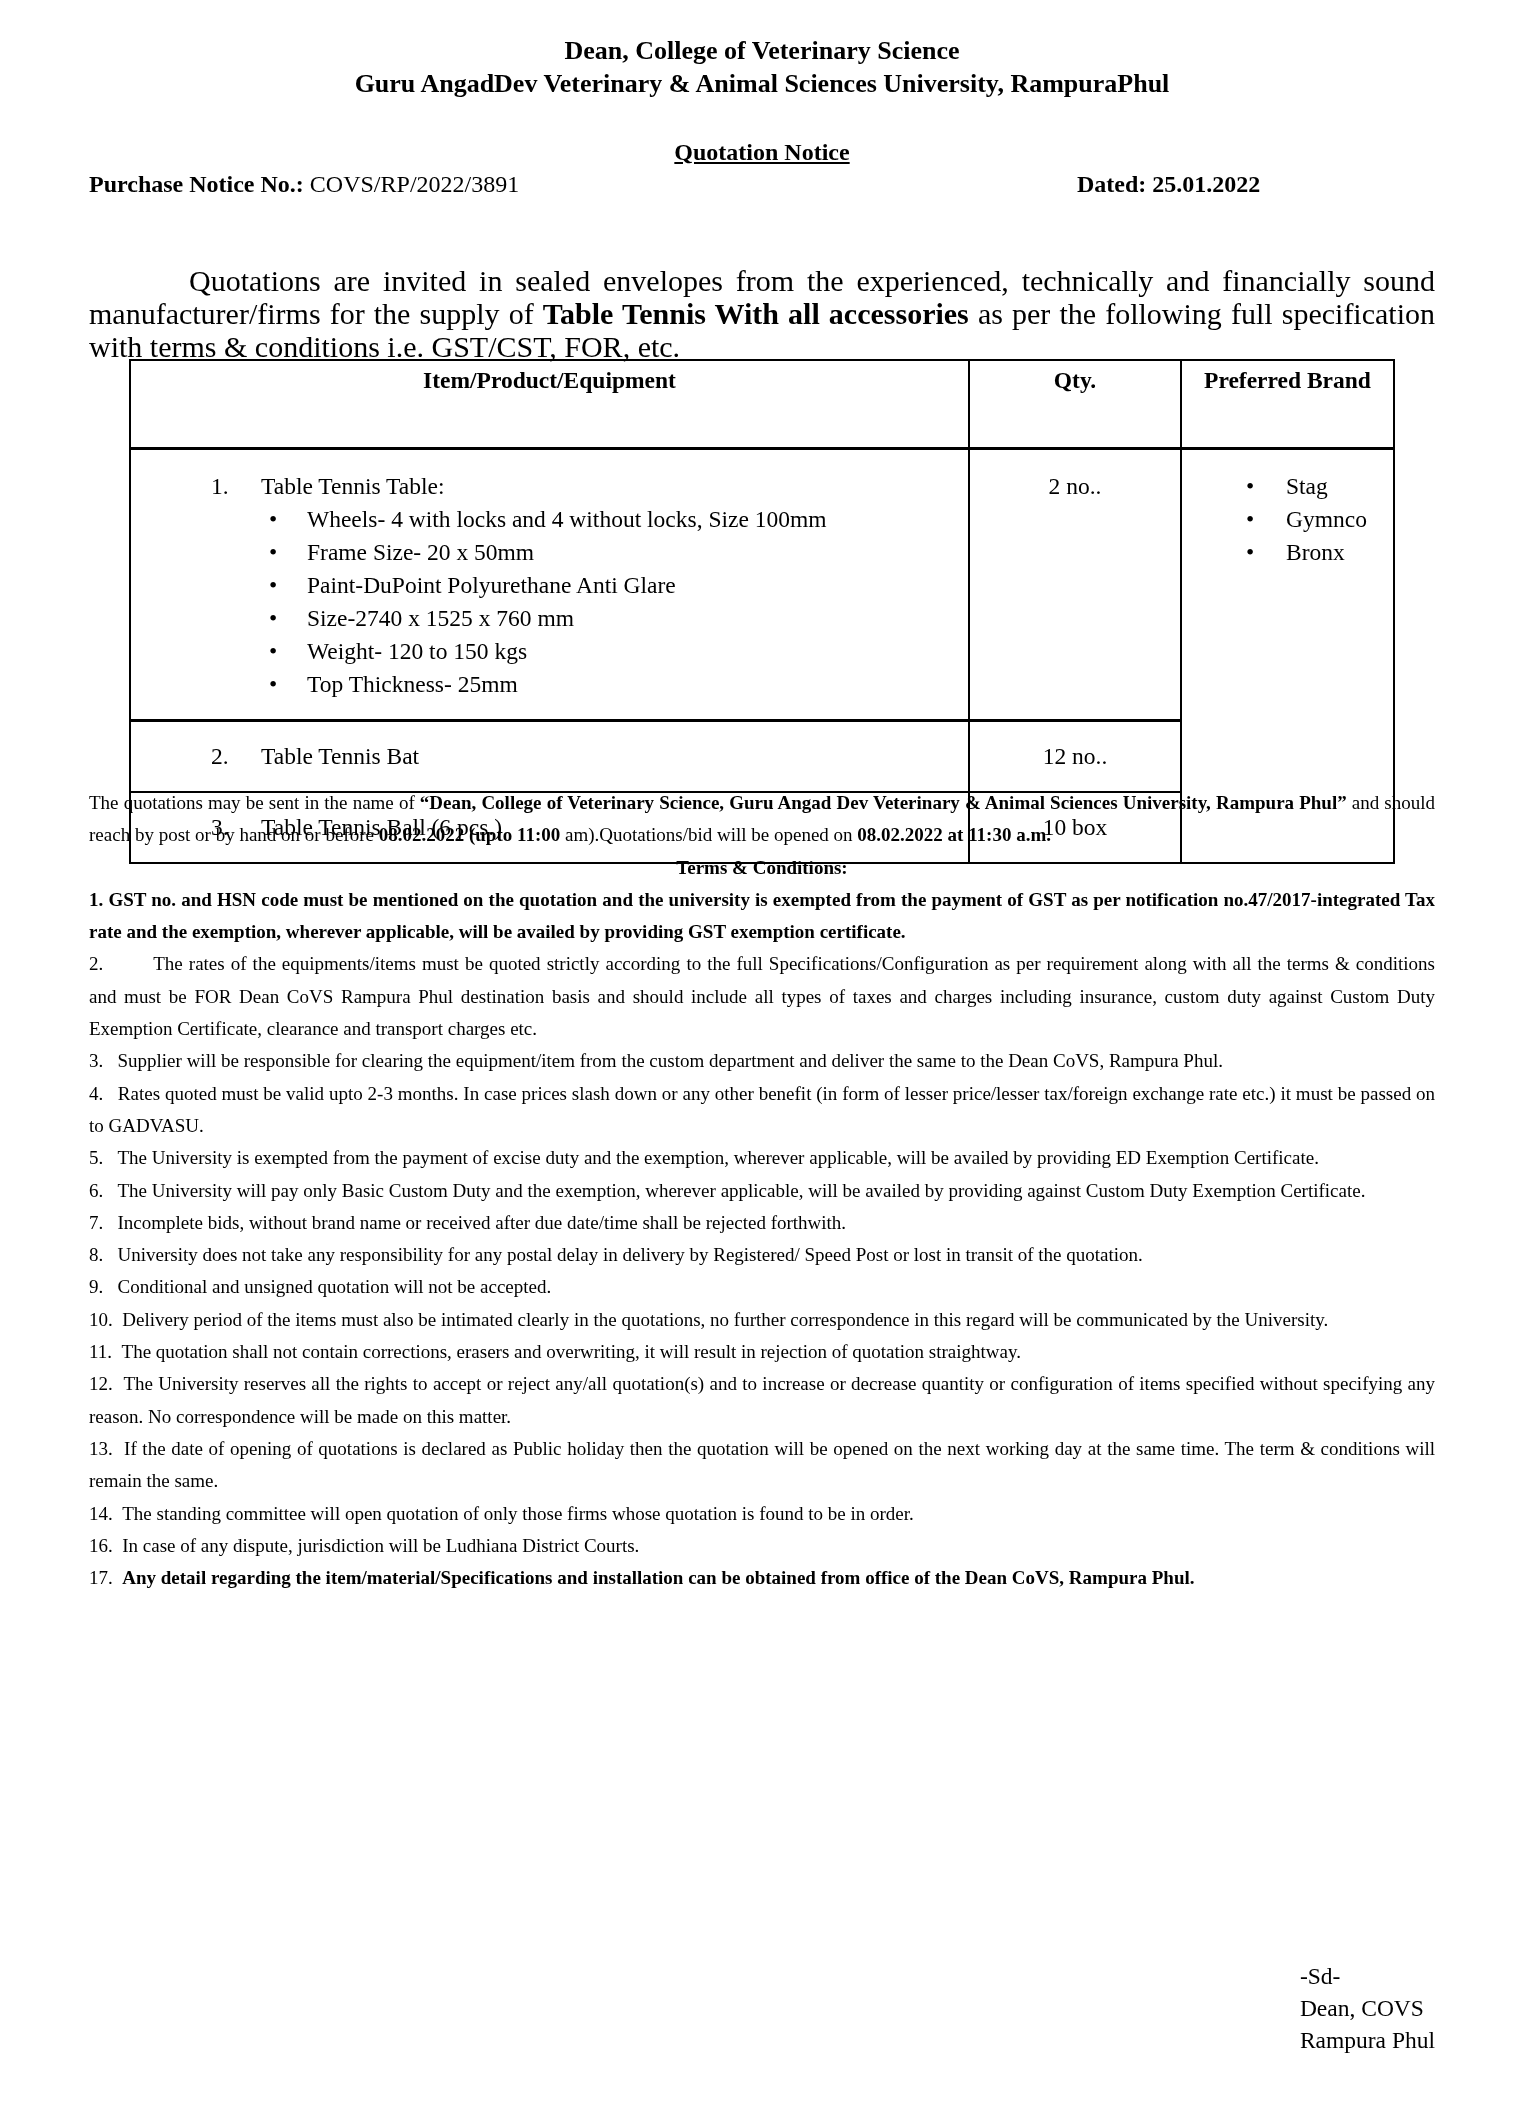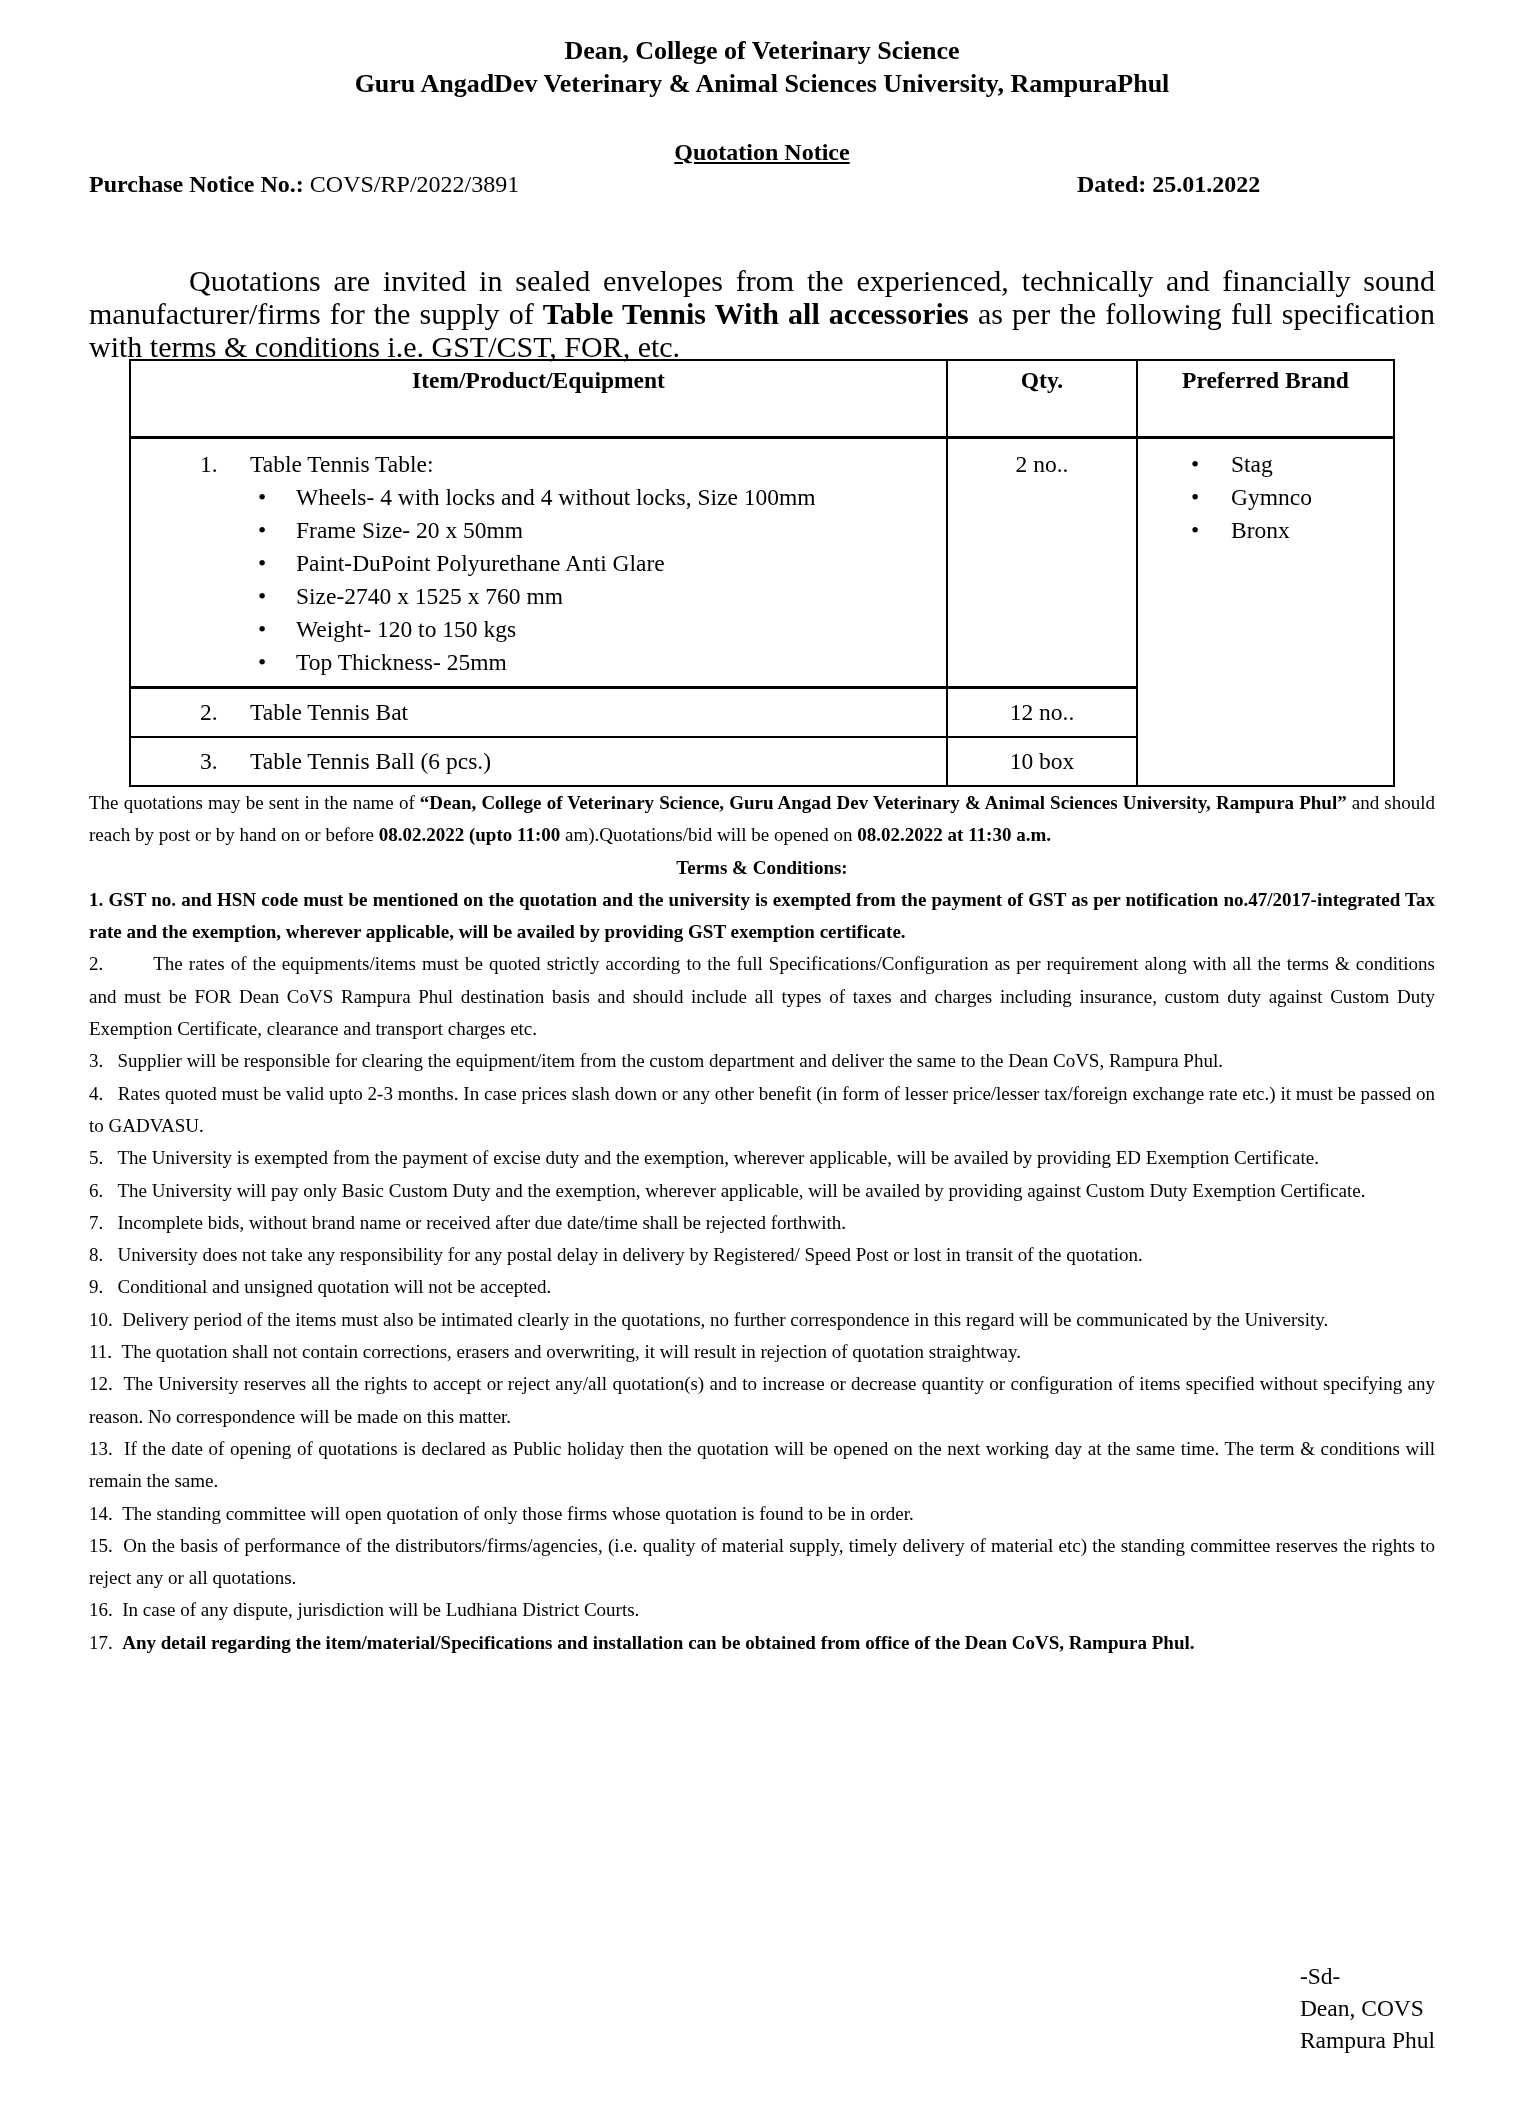--- a/index.html
+++ b/index.html
@@ -17,21 +17,21 @@
   .pnrow { position: absolute; top: 171px; left: 0; width: 1346px; font-size: 24px; }
   .pnrow .lbl { font-weight: bold; }
   .pnrow .date { position: absolute; left: 988px; top: 0; font-weight: bold; }
   .intro { position: absolute; top: 234px; left: 0; width: 1346px; text-align: justify; line-height: 33px; font-size: 30px; text-indent: 100px; }
   .intro b { font-weight: bold; }
 
   table.spec {
     position: absolute; top: 359px; left: 40px; width: 1266px;
     border-collapse: collapse; font-size: 23.5px;
   }
-  table.spec td, table.spec th { border: 2px solid #000; vertical-align: top; padding: 7px; }
+  table.spec td, table.spec th { border: 2px solid #000; vertical-align: top; padding: 18px; }
   table.spec th { font-weight: bold; height: 62px; text-align: center; padding-top: 6px; }
   table.spec tr.head th { border-bottom: 3px solid #000; }
   .c1 { width: 801px; }
   .c2 { width: 174px; text-align: center; }
   .c3 { }
   .itemrow { display: flex; line-height: 33px; padding-left: 62px; padding-top: 2px; }
   .itemrow .num { width: 50px; }
   ul.specs { list-style: none; margin: 0; padding: 0 0 0 158px; padding-right: 14px; }
   ul.specs li { position: relative; line-height: 33px; text-align: justify; }
   ul.specs li .bul { position: absolute; left: -38px; }
@@ -136,21 +136,20 @@
     <p class="term"><span>5.</span>&nbsp;&nbsp;&nbsp;<span>The University is exempted from the payment of excise duty and the exemption, wherever applicable, will be availed by providing ED Exemption Certificate.</span></p>
     <p class="term"><span>6.</span>&nbsp;&nbsp;&nbsp;<span>The University will pay only Basic Custom Duty and the exemption, wherever applicable, will be availed by providing against Custom Duty Exemption Certificate.</span></p>
     <p class="term"><span>7.</span>&nbsp;&nbsp;&nbsp;<span>Incomplete bids, without brand name or received after due date/time shall be rejected forthwith.</span></p>
     <p class="term"><span>8.</span>&nbsp;&nbsp;&nbsp;<span>University does not take any responsibility for any postal delay in delivery by Registered/ Speed Post or lost in transit of the quotation.</span></p>
     <p class="term"><span>9.</span>&nbsp;&nbsp;&nbsp;<span>Conditional and unsigned quotation will not be accepted.</span></p>
     <p class="term"><span>10.</span>&nbsp;&nbsp;<span>Delivery period of the items must also be intimated clearly in the quotations, no further correspondence in this regard will be communicated by the University.</span></p>
     <p class="term"><span>11.</span>&nbsp;&nbsp;<span>The quotation shall not contain corrections, erasers and overwriting, it will result in rejection of quotation straightway.</span></p>
     <p class="term"><span>12.</span>&nbsp;&nbsp;<span>The University reserves all the rights to accept or reject any/all quotation(s) and to increase or decrease quantity or configuration of items specified without specifying any reason. No correspondence will be made on this matter.</span></p>
     <p class="term"><span>13.</span>&nbsp;&nbsp;<span>If the date of opening of quotations is declared as Public holiday then the quotation will be opened on the next working day at the same time. The term &amp; conditions will remain the same.</span></p>
     <p class="term"><span>14.</span>&nbsp;&nbsp;<span>The standing committee will open quotation of only those firms whose quotation is found to be in order.</span></p>
-    <p class="term"><span>15.</span>&nbsp;&nbsp;<span>On the basis of performance of the distributors/firms/agencies, (i.e. quality of material supply, timely delivery of material etc) the standing committee reserves the rights to reject any or all quotations.</span></p>
     <p class="term"><span>16.</span>&nbsp;&nbsp;<span>In case of any dispute, jurisdiction will be Ludhiana District Courts.</span></p>
     <p class="term"><span>17.</span>&nbsp;&nbsp;<b>Any detail regarding the item/material/Specifications and installation can be obtained from office of the Dean CoVS, Rampura Phul.</b></p>
   </div>
 </div>
 
 <div class="sig">
   <div class="sd">-Sd-</div>
   <div>Dean, COVS</div>
   <div>Rampura Phul</div>
 </div>

